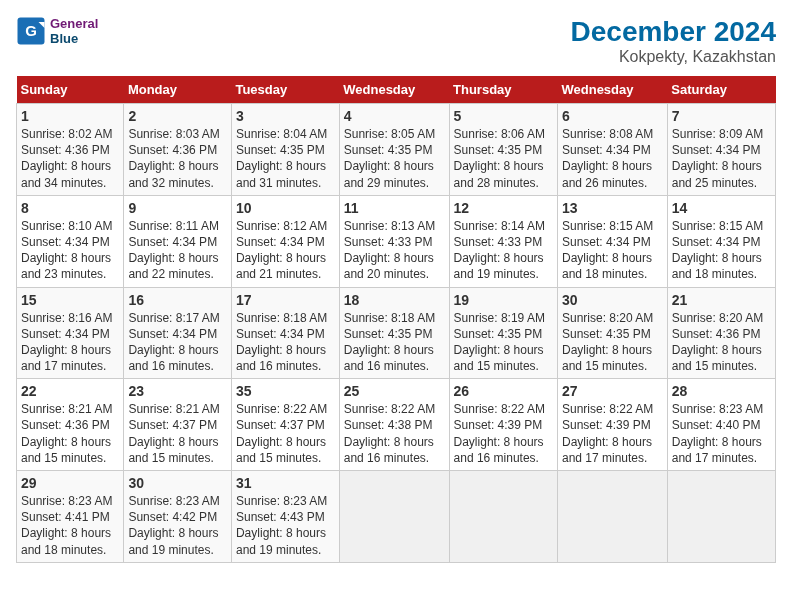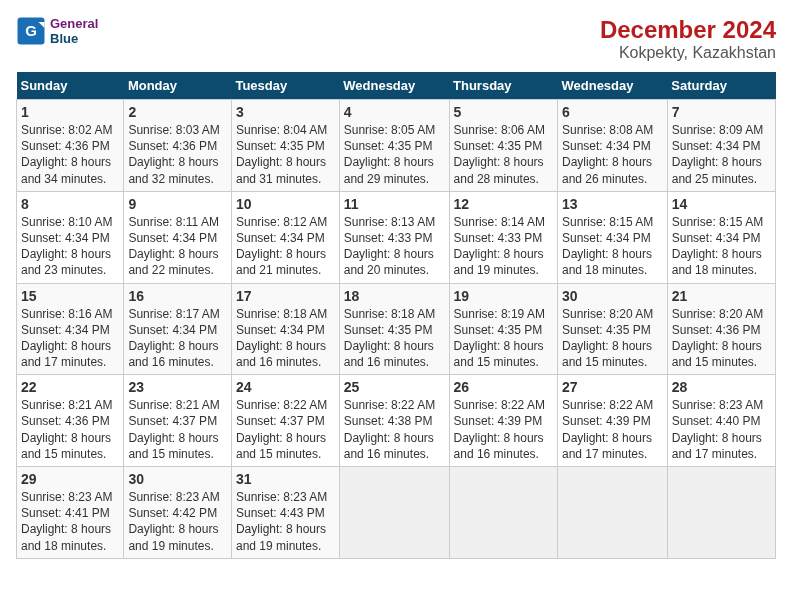--- a/index.html
+++ b/index.html
@@ -26,35 +26,35 @@
     }
     .logo-icon {
       width: 30px;
       height: 30px;
       margin-right: 4px;
     }
     .title-block {
       text-align: right;
     }
     .month-title {
-      font-size: 24px;
+      font-size: 28px;
       font-weight: bold;
-      color: #b91c1c;
+      color: #0369a1;
     }
     .location {
       font-size: 16px;
       color: #555;
     }
     table {
       width: 100%;
       border-collapse: collapse;
       font-size: 11px;
     }
     thead tr th {
-      background-color: #0c4a6e;
+      background-color: #b91c1c;
       color: white;
       padding: 6px 4px;
       text-align: left;
       font-size: 13px;
       font-weight: bold;
     }
     tbody tr td {
       border: 1px solid #ccc;
       vertical-align: top;
       padding: 4px;
@@ -139,21 +139,21 @@
           <td><span class="day-number">16</span><span class="day-info">Sunrise: 8:17 AM<br>Sunset: 4:34 PM<br>Daylight: 8 hours and 16 minutes.</span></td>
           <td><span class="day-number">17</span><span class="day-info">Sunrise: 8:18 AM<br>Sunset: 4:34 PM<br>Daylight: 8 hours and 16 minutes.</span></td>
           <td><span class="day-number">18</span><span class="day-info">Sunrise: 8:18 AM<br>Sunset: 4:35 PM<br>Daylight: 8 hours and 16 minutes.</span></td>
           <td><span class="day-number">19</span><span class="day-info">Sunrise: 8:19 AM<br>Sunset: 4:35 PM<br>Daylight: 8 hours and 15 minutes.</span></td>
           <td><span class="day-number">30</span><span class="day-info">Sunrise: 8:20 AM<br>Sunset: 4:35 PM<br>Daylight: 8 hours and 15 minutes.</span></td>
           <td><span class="day-number">21</span><span class="day-info">Sunrise: 8:20 AM<br>Sunset: 4:36 PM<br>Daylight: 8 hours and 15 minutes.</span></td>
         </tr>
         <tr>
           <td><span class="day-number">22</span><span class="day-info">Sunrise: 8:21 AM<br>Sunset: 4:36 PM<br>Daylight: 8 hours and 15 minutes.</span></td>
           <td><span class="day-number">23</span><span class="day-info">Sunrise: 8:21 AM<br>Sunset: 4:37 PM<br>Daylight: 8 hours and 15 minutes.</span></td>
-          <td><span class="day-number">24</span><span class="day-info">Sunrise: 8:22 AM<br>Sunset: 4:37 PM<br>Daylight: 8 hours and 15 minutes.</span></td>
+          <td><span class="day-number">35</span><span class="day-info">Sunrise: 8:22 AM<br>Sunset: 4:37 PM<br>Daylight: 8 hours and 15 minutes.</span></td>
           <td><span class="day-number">25</span><span class="day-info">Sunrise: 8:22 AM<br>Sunset: 4:38 PM<br>Daylight: 8 hours and 16 minutes.</span></td>
           <td><span class="day-number">26</span><span class="day-info">Sunrise: 8:22 AM<br>Sunset: 4:39 PM<br>Daylight: 8 hours and 16 minutes.</span></td>
           <td><span class="day-number">27</span><span class="day-info">Sunrise: 8:22 AM<br>Sunset: 4:39 PM<br>Daylight: 8 hours and 17 minutes.</span></td>
           <td><span class="day-number">28</span><span class="day-info">Sunrise: 8:23 AM<br>Sunset: 4:40 PM<br>Daylight: 8 hours and 17 minutes.</span></td>
         </tr>
         <tr>
           <td><span class="day-number">29</span><span class="day-info">Sunrise: 8:23 AM<br>Sunset: 4:41 PM<br>Daylight: 8 hours and 18 minutes.</span></td>
           <td><span class="day-number">30</span><span class="day-info">Sunrise: 8:23 AM<br>Sunset: 4:42 PM<br>Daylight: 8 hours and 19 minutes.</span></td>
           <td><span class="day-number">31</span><span class="day-info">Sunrise: 8:23 AM<br>Sunset: 4:43 PM<br>Daylight: 8 hours and 19 minutes.</span></td>
           <td class="empty-cell"></td>

